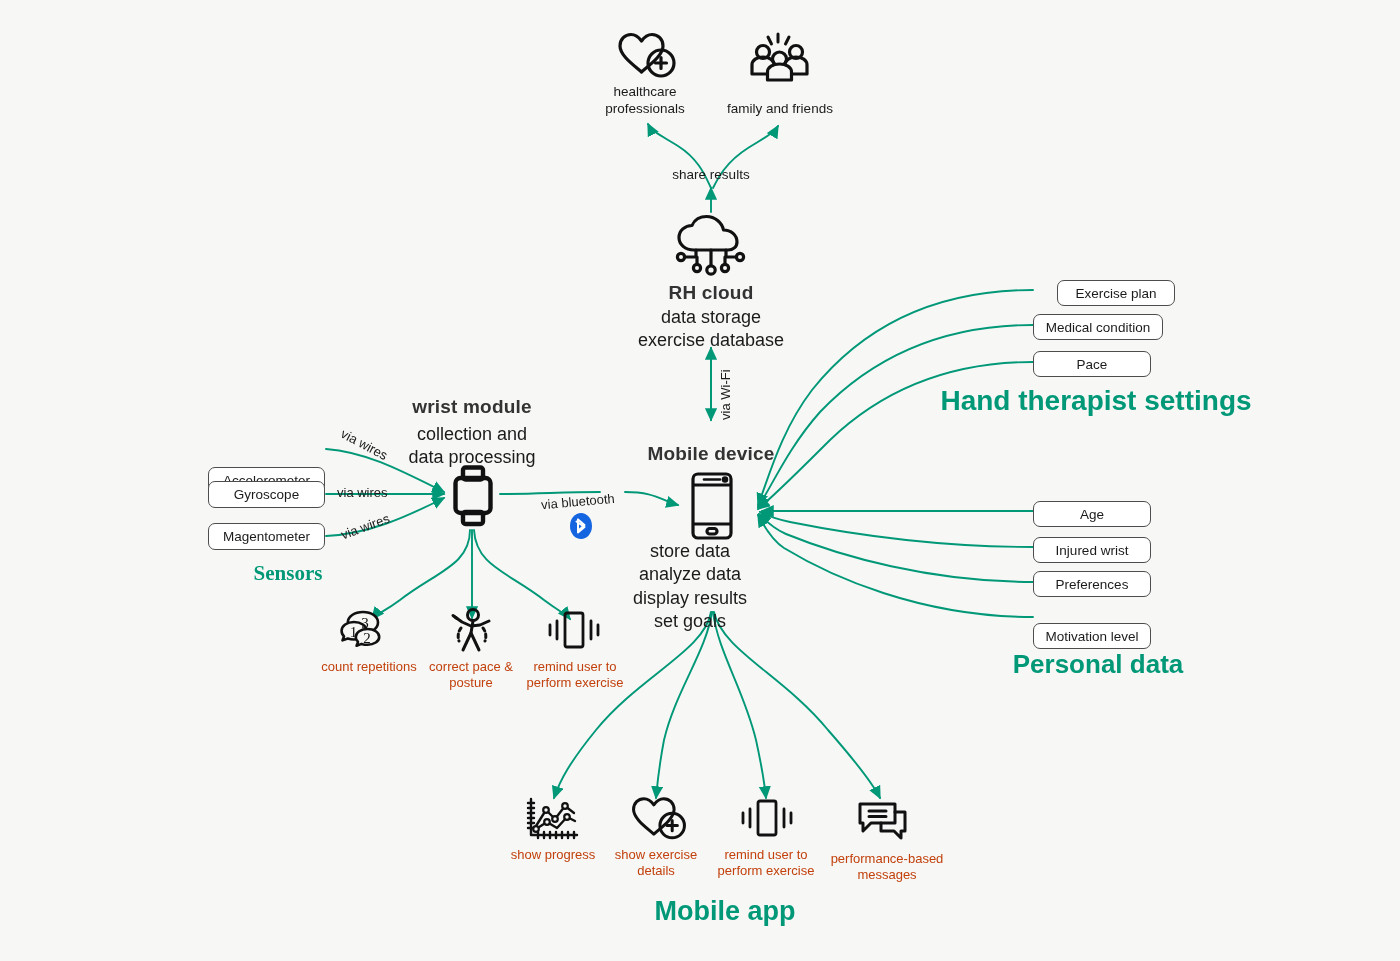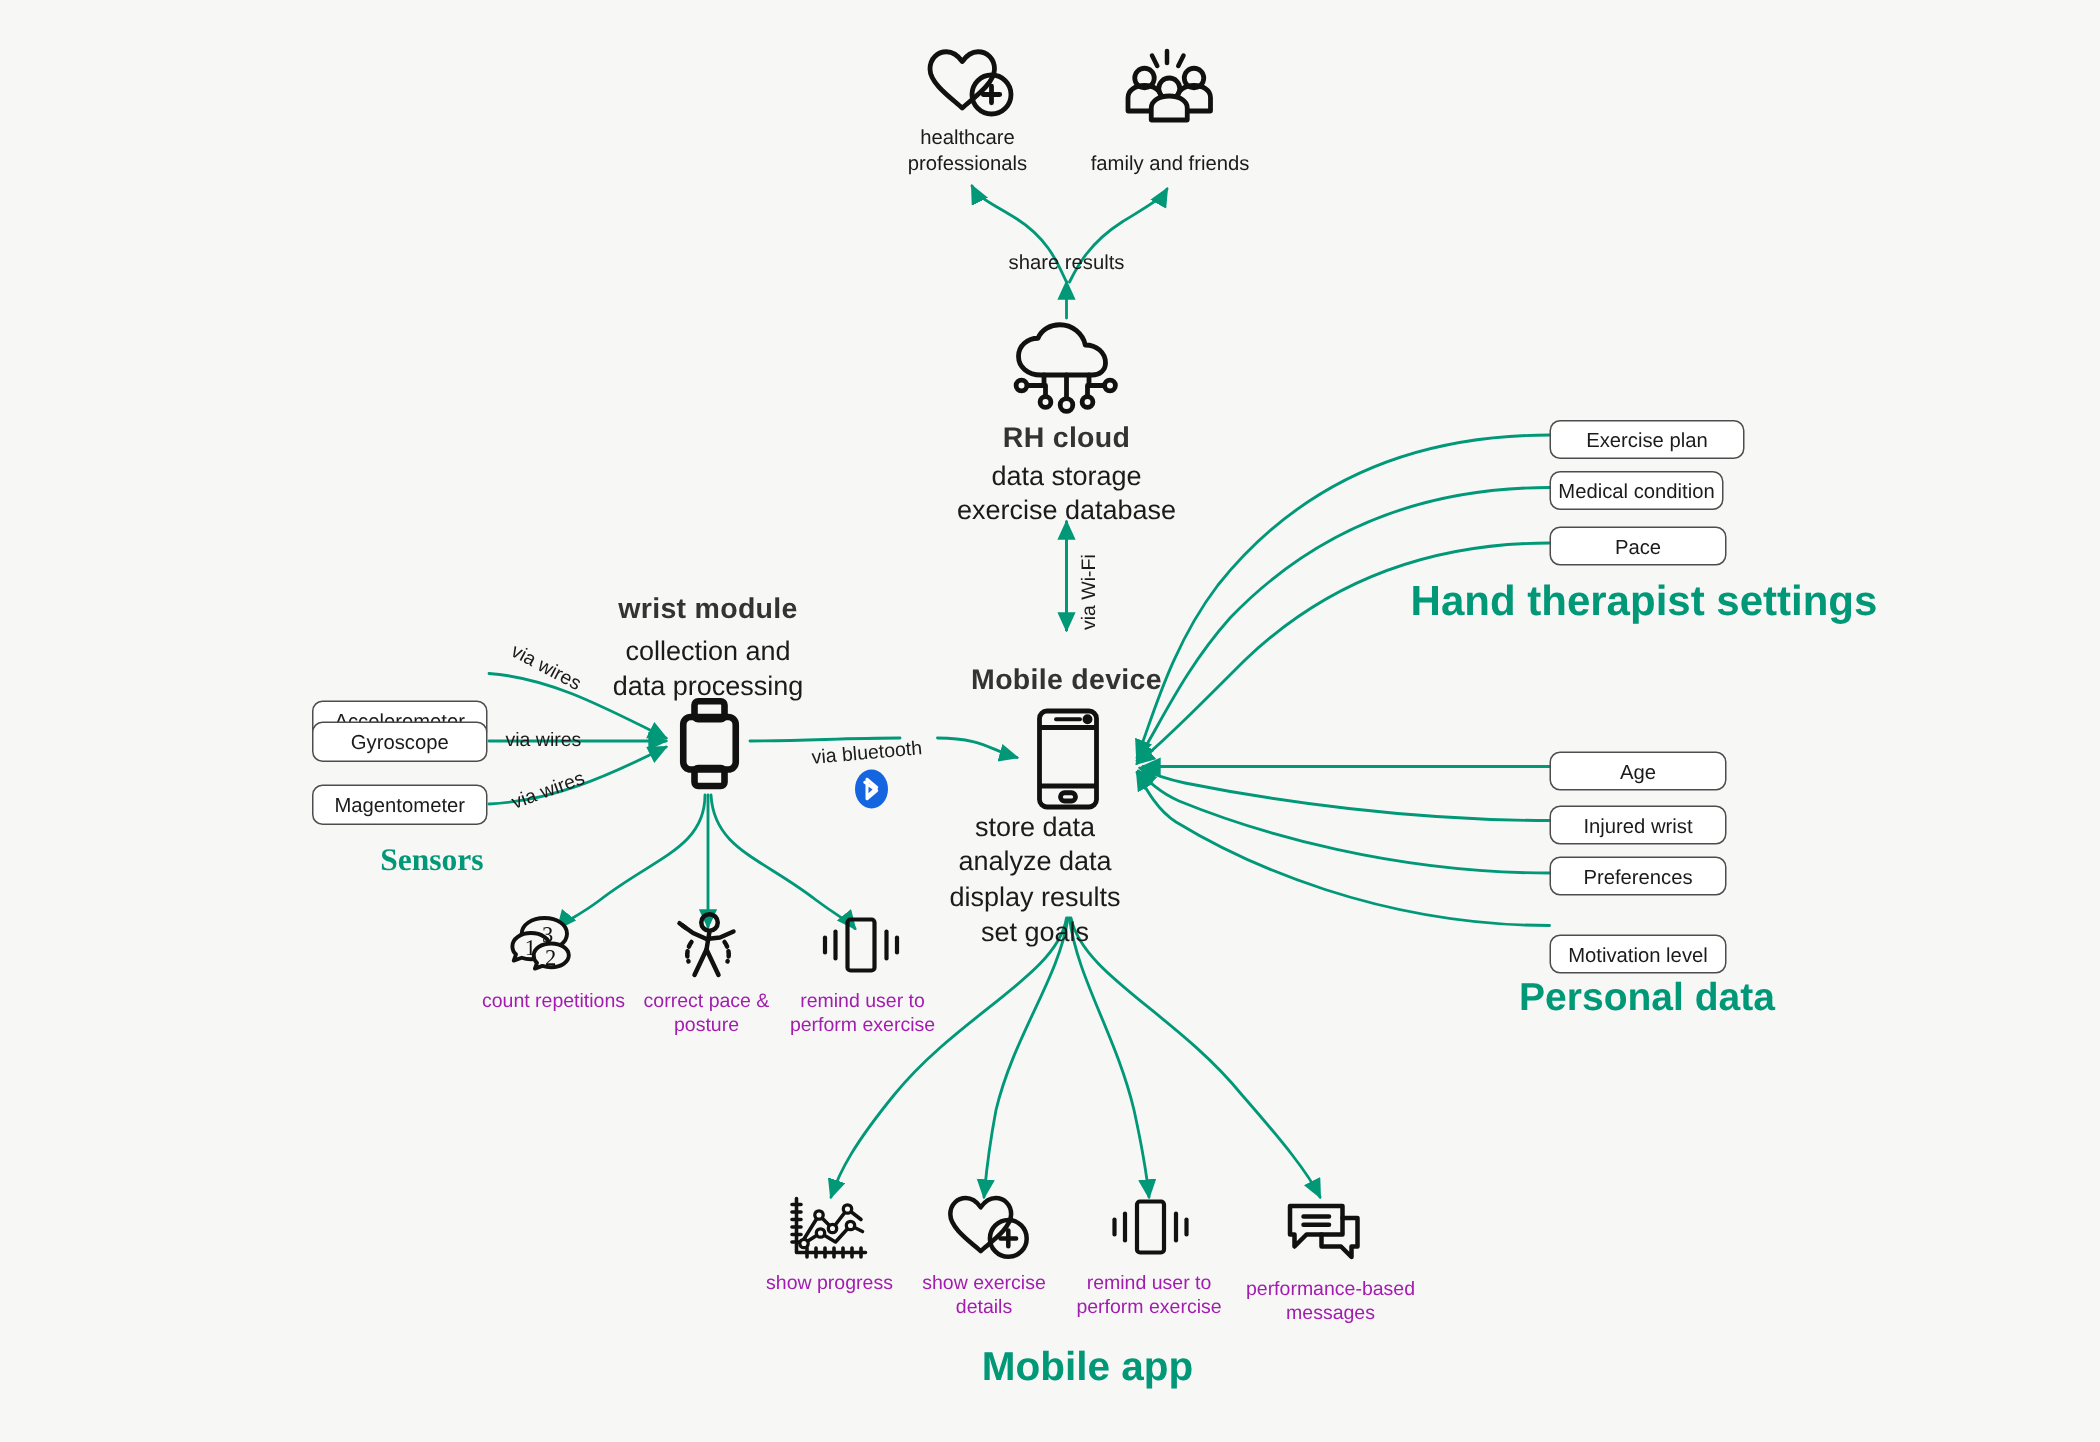--- a/index.html
+++ b/index.html
@@ -9,21 +9,21 @@
     font-family:"Liberation Sans", sans-serif;
     color:#1b1b1b;
     overflow:hidden;
     position:relative;
   }
   #stage{position:absolute;inset:0;width:1400px;height:961px;}
   svg#wires{position:absolute;left:0;top:0;width:1400px;height:961px;pointer-events:none;}
 
   .lbl{position:absolute;text-align:center;line-height:1.25;white-space:pre-line;}
   .cap{font-size:13.5px;color:#1b1b1b;}
-  .cap2{font-size:13px;color:#a21caf;}
+  .cap2{font-size:13px;color:#c2410c;}
   .node-title{font-size:19px;font-weight:bold;color:#333333;letter-spacing:.2px;}
   .node-sub{font-size:18px;color:#1b1b1b;line-height:1.3;}
   .section-title{position:absolute;color:#009877;font-weight:bold;text-align:center;line-height:1.15;}
 
   .chip{
     position:absolute;
     border:1.6px solid #4d4d4d;
     border-radius:7px;
     background:#ffffff;
     font-size:13.5px;
@@ -238,24 +238,24 @@
         <path d="M14,13 L14,31"></path>
         <path d="M7,17 L7,27"></path>
         <path d="M48,13 L48,31"></path>
         <path d="M55,17 L55,27"></path>
       </g>
     </svg>
   </div>
   <div class="lbl cap2" style="left:509px;top:659px;width:132px;">remind user to
 perform exercise</div>
 
-  <div class="chip" style="left:1033px;top:280px;width:130px;height:26px;align-items:center;">
+  <div class="chip" style="left:1057px;top:280px;width:118px;height:26px;align-items:center;">
     <span>Exercise plan</span>
   </div>
-  <div class="chip" style="left:1033px;top:314px;width:116px;height:26px;">
+  <div class="chip" style="left:1033px;top:314px;width:130px;height:26px;">
     <span>Medical condition</span>
   </div>
   <div class="chip" style="left:1033px;top:351px;width:118px;height:26px;">
     <span>Pace</span>
   </div>
   <div class="section-title" style="left:936px;top:385px;width:320px;font-size:28px;">Hand therapist
 settings</div>
 
   <div class="chip" style="left:1033px;top:501px;width:118px;height:26px;">
     <span>Age</span>

